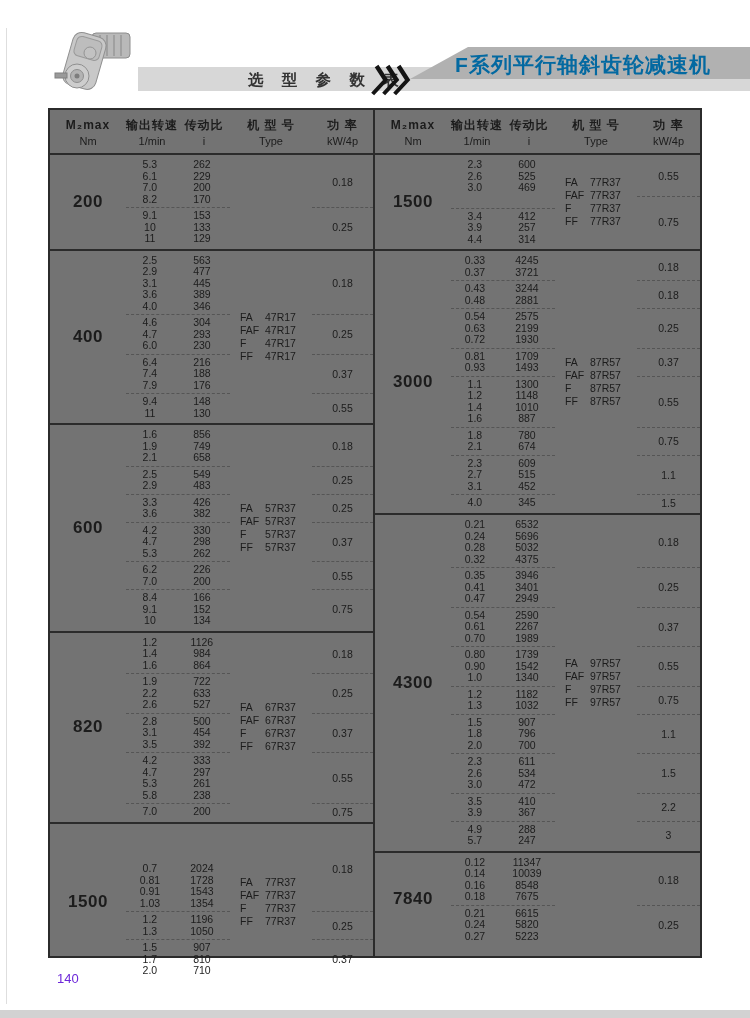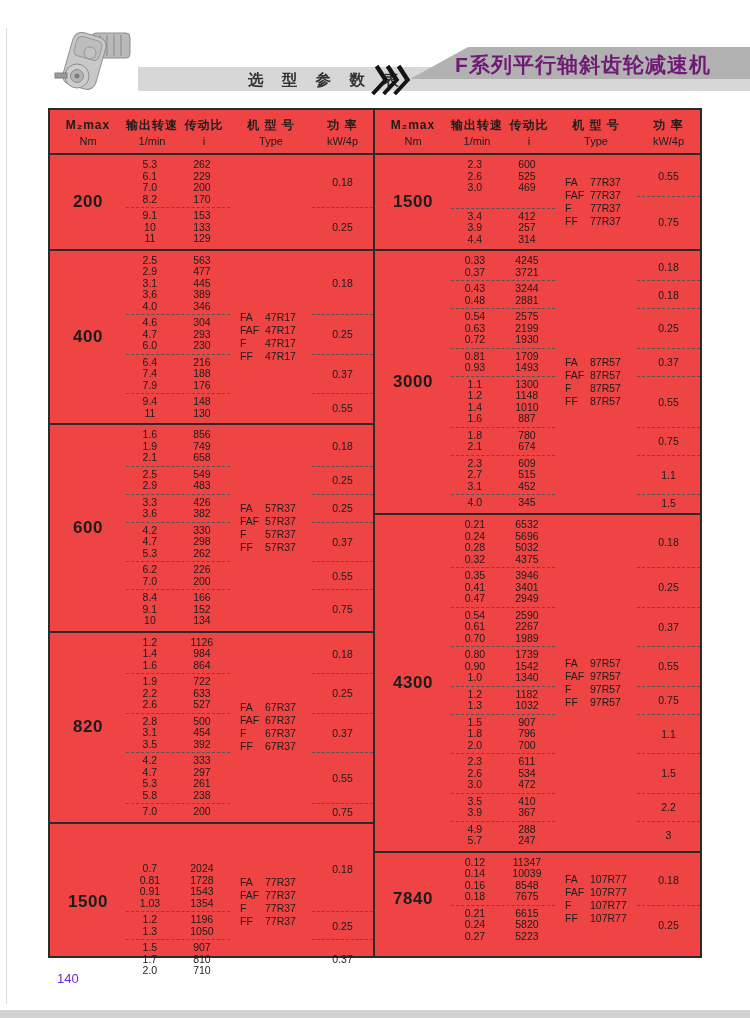--- a/index.html
+++ b/index.html
@@ -9,26 +9,26 @@
 
   
   .edge-left { position:absolute; left:6px; top:28px; bottom:14px; width:1px; background:#dedede; }
   .band-light { position:absolute; left:138px; top:67px; width:612px; height:24px; background:#d7d7d7; }
   .band-dark { position:absolute; left:410px; top:47px; width:340px; height:32px; background:#b1b1b1;
                clip-path:polygon(58px 0, 100% 0, 100% 100%, 0 100%); }
   .tab-title { position:absolute; left:248px; top:70px; font-size:15.5px; font-weight:600;
                letter-spacing:7px; color:#333; white-space:nowrap; }
   .chevrons-svg { position:absolute; left:371px; top:63px; }
   .series-title { position:absolute; left:416px; top:51px; width:334px; text-align:center;
-                  font-size:21px; font-weight:bold; letter-spacing:1px; color:#701a75; white-space:nowrap; }
+                  font-size:21px; font-weight:bold; letter-spacing:1px; color:#0369a1; white-space:nowrap; }
   .logo-svg { position:absolute; left:52px; top:26px; }
 
   
   .tables { position:absolute; left:48px; top:108px; width:654px; height:850px;
-            border:2px solid #2b2b2b; display:flex; background:#ef4444; }
+            border:2px solid #2b2b2b; display:flex; background:#737373; }
   .htable { width:50%; display:flex; flex-direction:column; }
   .htable.left { border-right:2px solid #2b2b2b; }
 
   .thead { flex:none; display:grid; grid-template-columns:76px 52px 52px 82px 1fr;
            border-bottom:2px solid #2b2b2b; padding:8px 0 6px; }
   .hc { text-align:center; }
   .hzh { font-size:12px; font-weight:bold; letter-spacing:1px; line-height:14px; white-space:nowrap; }
   .hen { font-size:11px; line-height:12px; margin-top:3px; }
 
   .group { display:grid; grid-template-columns:76px 104px 82px 1fr; align-content:start; padding:2px 0; }
@@ -782,25 +782,19 @@
             <div class="drow">
               <span class="sp">0.24</span>
               <span class="ra">5820</span>
             </div>
             <div class="drow">
               <span class="sp">0.27</span>
               <span class="ra">5223</span>
             </div>
           </div>
           <div class="powerblock dash" style="grid-area: 2 / 4;">0.25</div>
-          <div class="typecell" style="grid-area: 1 / 3 / span 2;">
-            <div><span class="pre">FA</span>107R77</div>
-            <div><span class="pre">FAF</span>107R77</div>
-            <div><span class="pre">F</span>107R77</div>
-            <div><span class="pre">FF</span>107R77</div>
-          </div>
         </div>
       </div>
     </div>
 
   <div class="page-number">140</div>
   <div class="footer-bar"></div>
 </div>
 
 </body></html>

